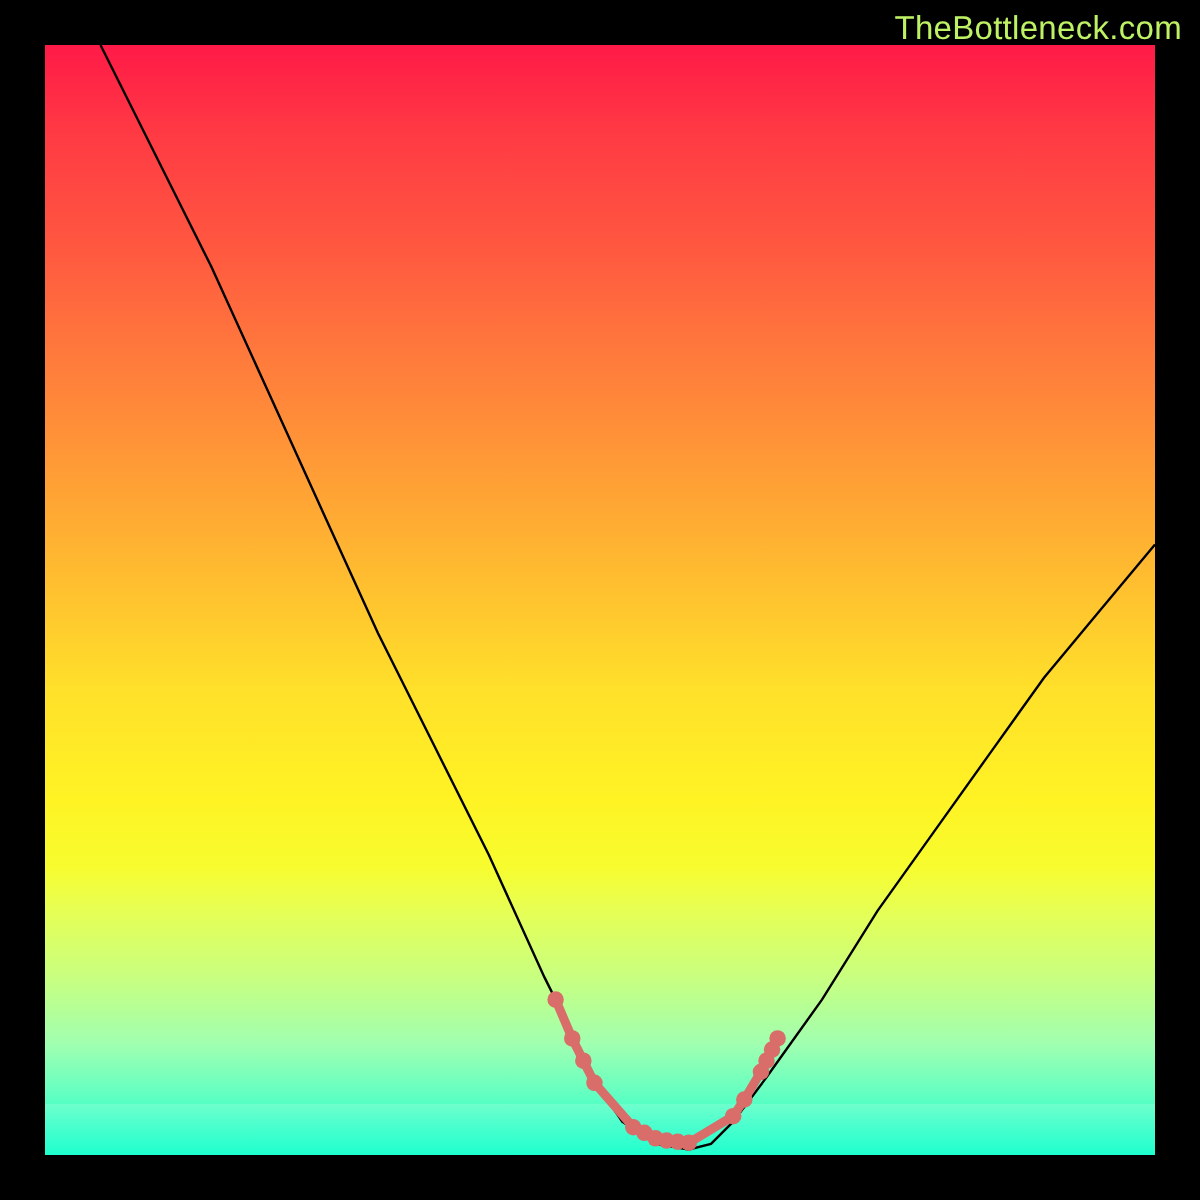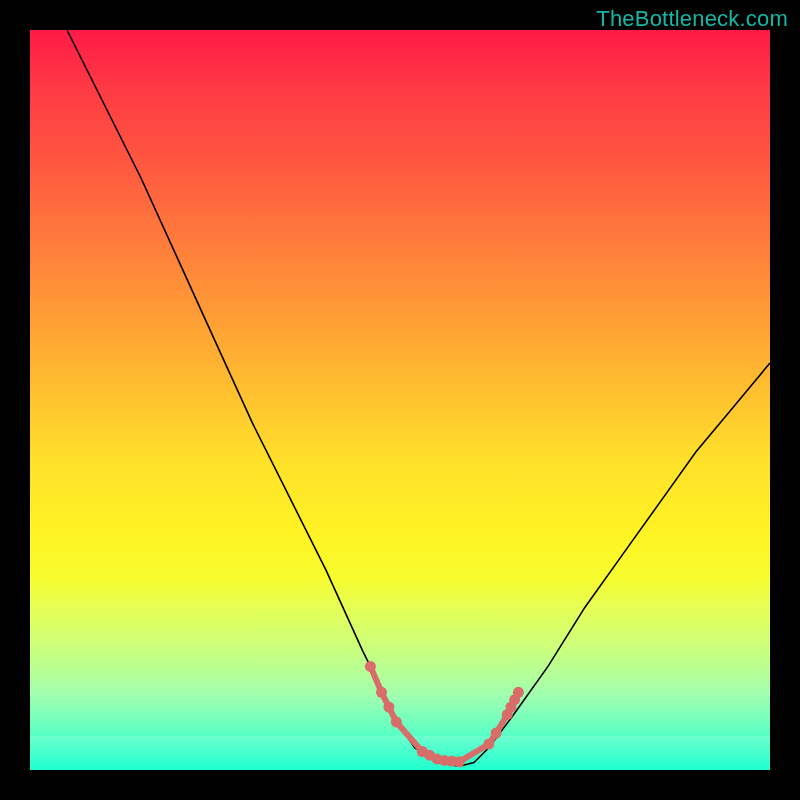--- a/index.html
+++ b/index.html
@@ -43,21 +43,21 @@
     height: 34px;
     background: linear-gradient(to bottom,
       rgba(255,255,255,0.15) 0%,
       rgba(255,255,255,0.0) 100%);
     pointer-events: none;
   }
   .watermark {
     position: absolute;
     top: 6px;
     right: 12px;
-    color: #14b8a6;
+    color: #bef264;
     font-size: 22px;
     font-weight: 500;
     letter-spacing: 0.2px;
     user-select: none;
   }
   svg.plot {
     position: absolute;
     left: 0; top: 0;
     width: 740px;
     height: 740px;

